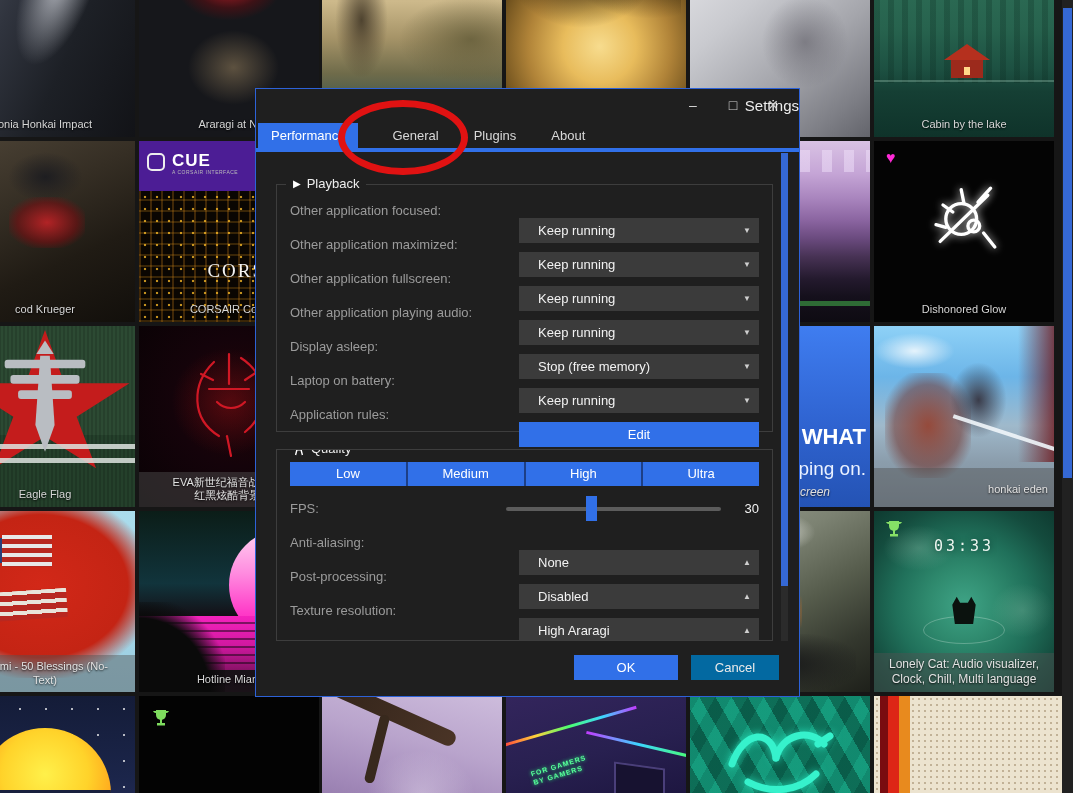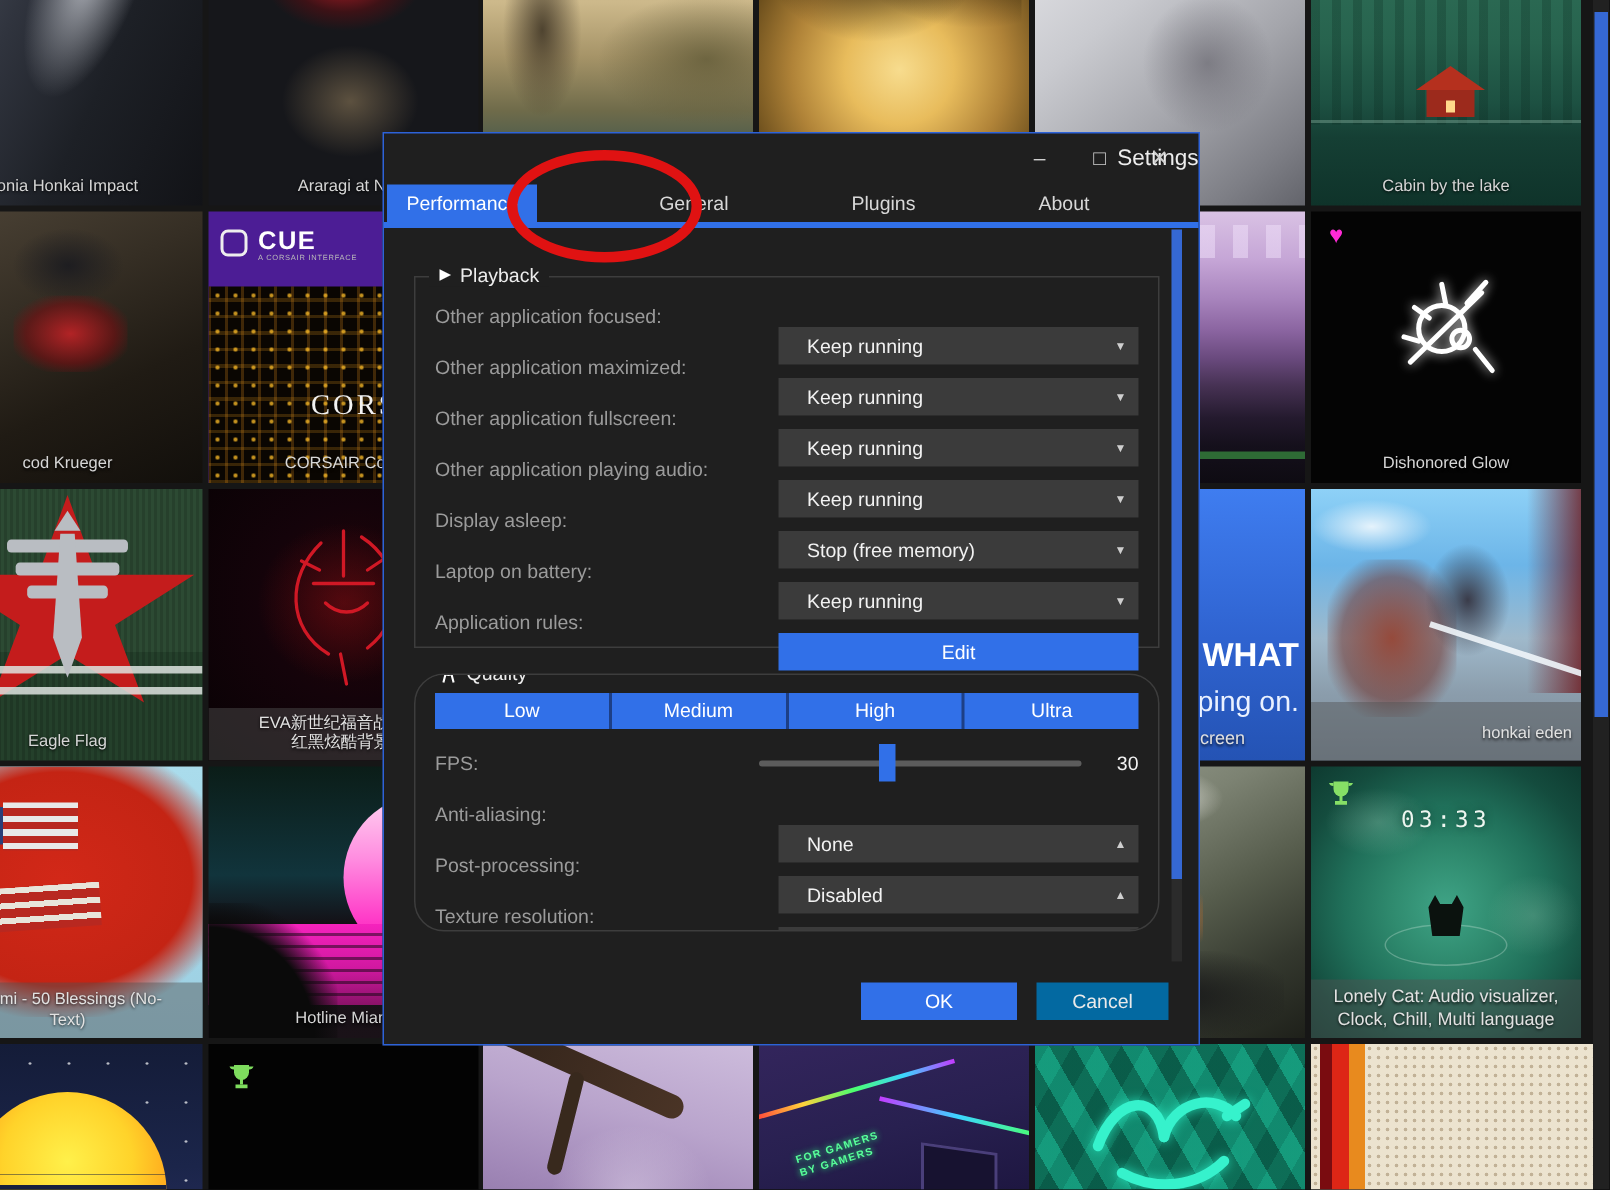--- a/index.html
+++ b/index.html
@@ -12,21 +12,21 @@
          text-align:center;font-size:11px;color:#e2e2e2;text-shadow:0 1px 2px rgba(0,0,0,.8);line-height:14px;}
   .abs{position:absolute;}
   
   .dialog{position:absolute;left:255px;top:88px;width:545px;height:609px;background:#1f1f1f;
           border:1px solid #2d62d8;z-index:10;box-sizing:border-box;}
   .titlebar{position:relative;height:34px;}
   .dlg-title{position:absolute;left:0;right:0;top:0;height:34px;line-height:34px;text-align:right;
              color:#ededed;font-size:15px;}
   .winbtns{position:absolute;right:6px;top:0;height:34px;display:flex;z-index:2;}
   .winbtn{width:40px;height:34px;line-height:32px;text-align:center;color:#cfcfcf;font-size:14px;cursor:default;}
-  .tabs{position:absolute;left:2px;top:34px;height:25px;display:flex;align-items:stretch;gap:47px;}
+  .tabs{position:absolute;left:2px;top:34px;height:25px;display:flex;align-items:stretch;}
   .tab{padding:0 13px;line-height:25px;font-size:13px;color:#d8d8d8;margin-right:9px;}
   .tab.active{background:#3170e8;color:#fff;}
   .tab-underline{position:absolute;left:0;right:0;top:59px;height:4px;background:#3170e8;}
   .group{position:absolute;left:20px;width:497px;border:1px solid #3d3d3d;box-sizing:border-box;}
   .group-title{position:absolute;top:-9px;left:9px;background:#1f1f1f;padding:0 7px;color:#ededed;
                font-size:13px;display:flex;align-items:center;gap:6px;}
   .srow{height:25px;margin:0 13px 9px 13px;display:flex;align-items:center;}
   .srow-label{flex:1;font-size:13px;color:#9b9b9b;}
   .dd{width:240px;height:25px;background:#3b3b3b;position:relative;display:flex;align-items:center;box-sizing:border-box;margin-top:39px;}
   .dd-val{padding-left:19px;font-size:13px;color:#f2f2f2;}
@@ -164,21 +164,21 @@
     </svg>
     <div class="strip" style="line-height:13px;">
       <div>EVA新世纪福音战士SE</div>
       <div>红黑炫酷背景-</div>
     </div>
   </div>
 
   <div class="tile" style="left:690px;top:326px;background:linear-gradient(180deg,#3f7df0 0%,#2f63d0 55%,#2453b4 100%);">
     <div class="abs" style="right:4px;top:98px;color:#fff;font-size:22px;font-weight:bold;">WHAT</div>
     <div class="abs" style="right:4px;top:132px;color:#eaf1ff;font-size:19px;">ping on.</div>
-    <div class="abs" style="left:110px;bottom:8px;font-size:12px;color:#e0e0e0;text-shadow:0 1px 2px rgba(0,0,0,.8);">creen</div>
+    <div class="abs" style="left:110px;bottom:8px;font-size:12px;color:#e0e0e0;text-shadow:0 1px 2px rgba(0,0,0,.8);font-style:italic;">creen</div>
   </div>
 
   <div class="tile" style="left:874px;top:326px;background:linear-gradient(180deg,#8ed1f7 0%,#6cb5e8 28%,#9fb9cb 55%,#8b9dac 75%,#7c8c9a 100%);">
     <div class="abs" style="left:0;top:4%;width:45%;height:20%;background:radial-gradient(ellipse,rgba(255,255,255,.8),transparent 70%);"></div>
     <div class="abs" style="left:6%;top:26%;width:48%;height:58%;background:radial-gradient(ellipse,rgba(148,62,44,.9),rgba(110,40,30,.5) 55%,transparent 78%);"></div>
     <div class="abs" style="left:42%;top:20%;width:32%;height:42%;background:radial-gradient(ellipse,rgba(45,38,48,.85),transparent 70%);"></div>
     <div class="abs" style="right:0;top:0;width:20%;height:75%;background:linear-gradient(90deg,transparent,rgba(110,25,30,.8));"></div>
     <div class="abs" style="left:42%;top:60%;width:75%;height:4px;background:rgba(240,245,250,.9);transform:rotate(18deg);"></div>
     <div class="strip" style="height:30px;text-align:right;">
       <div style="margin-top:10px;">honkai eden</div>
@@ -352,21 +352,21 @@
         </div>
       </div>
       <div class="srow">
         <span class="srow-label">Application rules:</span>
         <div class="dd btn btn-blue" style="justify-content:center;">
           <span>Edit</span>
         </div>
       </div>
     </div>
 
-    <div class="group" style="top:360px;height:172px;overflow:hidden;border-radius:20px;">
+    <div class="group" style="top:360px;height:192px;overflow:hidden;">
       <div class="group-title">
         <svg width="12" height="14" viewBox="0 0 12 14">
           <circle cx="6" cy="4.5" r="3.4" fill="none" stroke="#fff" stroke-width="1.4"></circle>
           <path d="M4 7.5 L2.6 13 M8 7.5 L9.4 13" stroke="#fff" stroke-width="1.4" fill="none"></path>
         </svg>
         <span>Quality</span>
       </div>
 
       <div class="segbar">
         <span class="seg">Low</span>

